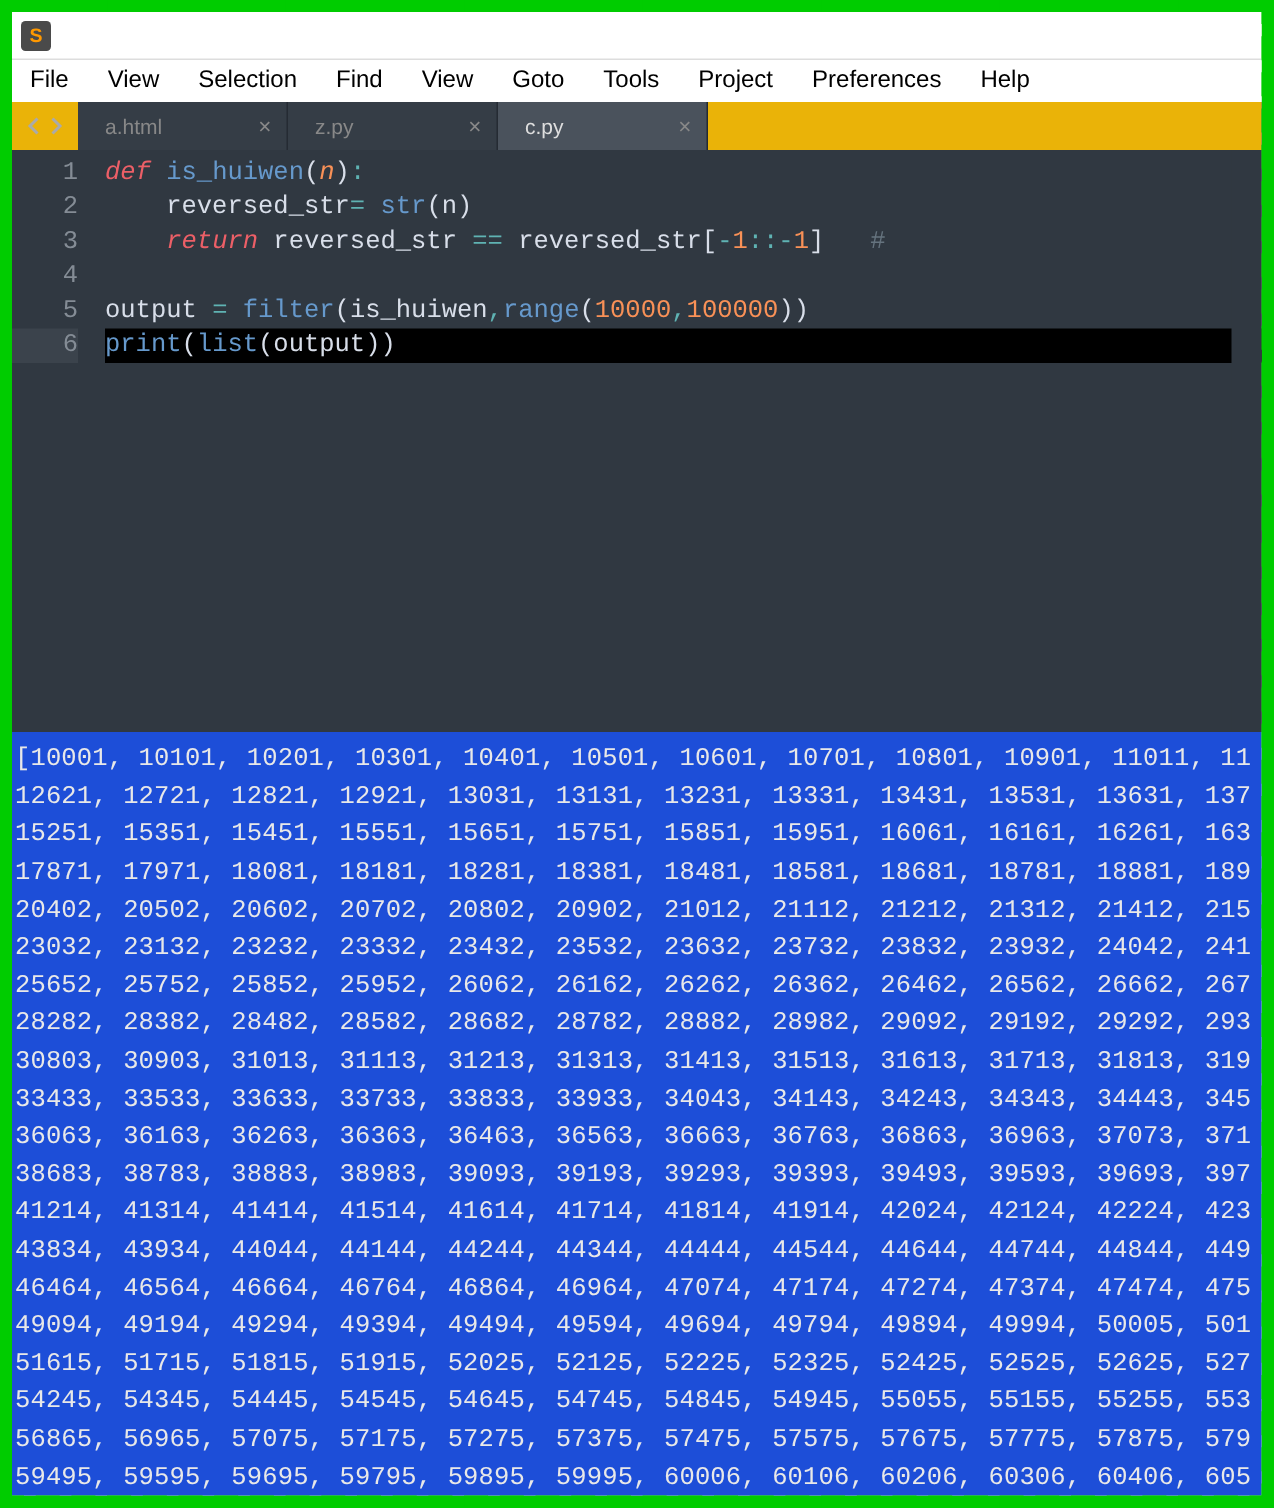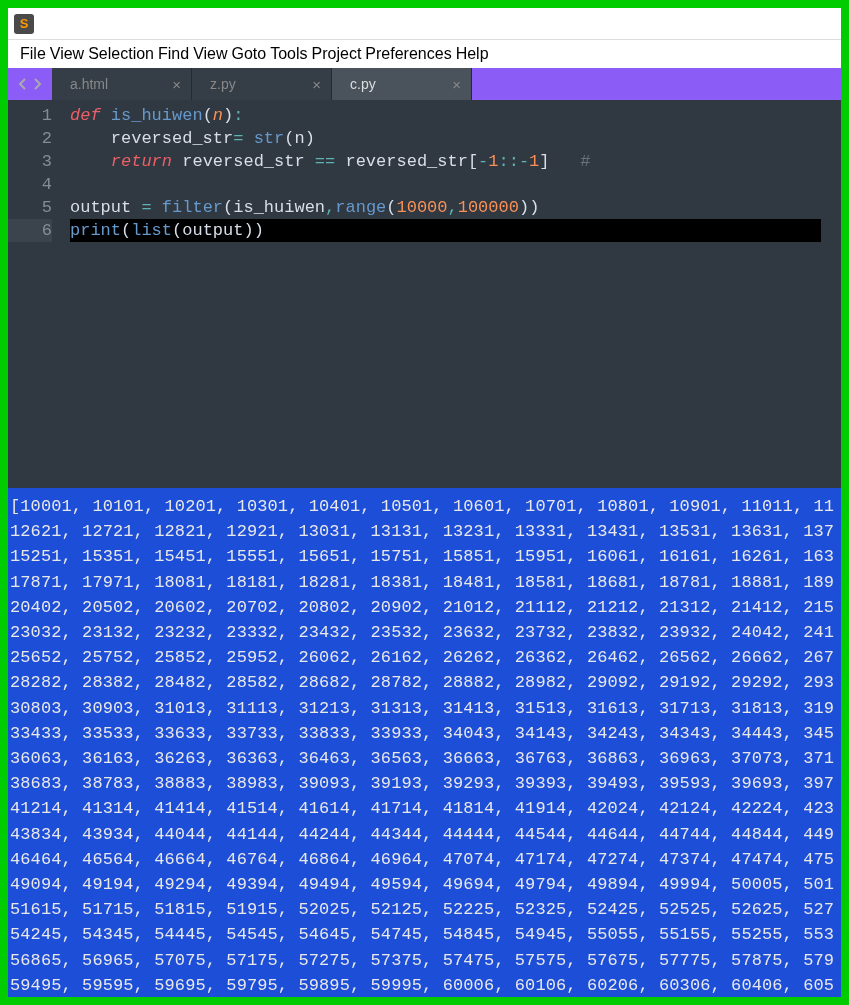--- a/index.html
+++ b/index.html
@@ -50,36 +50,36 @@
   font-size: 14px;
   color: #000;
 }
 
 .menu-bar {
   height: 28px;
   background: #fff;
   display: flex;
   align-items: center;
   padding: 0 12px;
-  gap: 4px;
+  gap: 26px;
   font-size: 16px;
   color: #000;
 }
 .menu-bar span { cursor: pointer; }
 
 .editor-area {
   flex: 0 0 420px;
   background: #303841;
   display: flex;
   flex-direction: column;
   position: relative;
 }
 .tab-row {
   height: 32px;
-  background: #8b5cf6;
+  background: #eab308;
   display: flex;
   align-items: center;
 }
 .nav-arrows {
   display: flex;
   gap: 4px;
   padding: 0 10px;
   color: #aaa;
 }
 .nav-arrows svg { width: 10px; height: 14px; }

